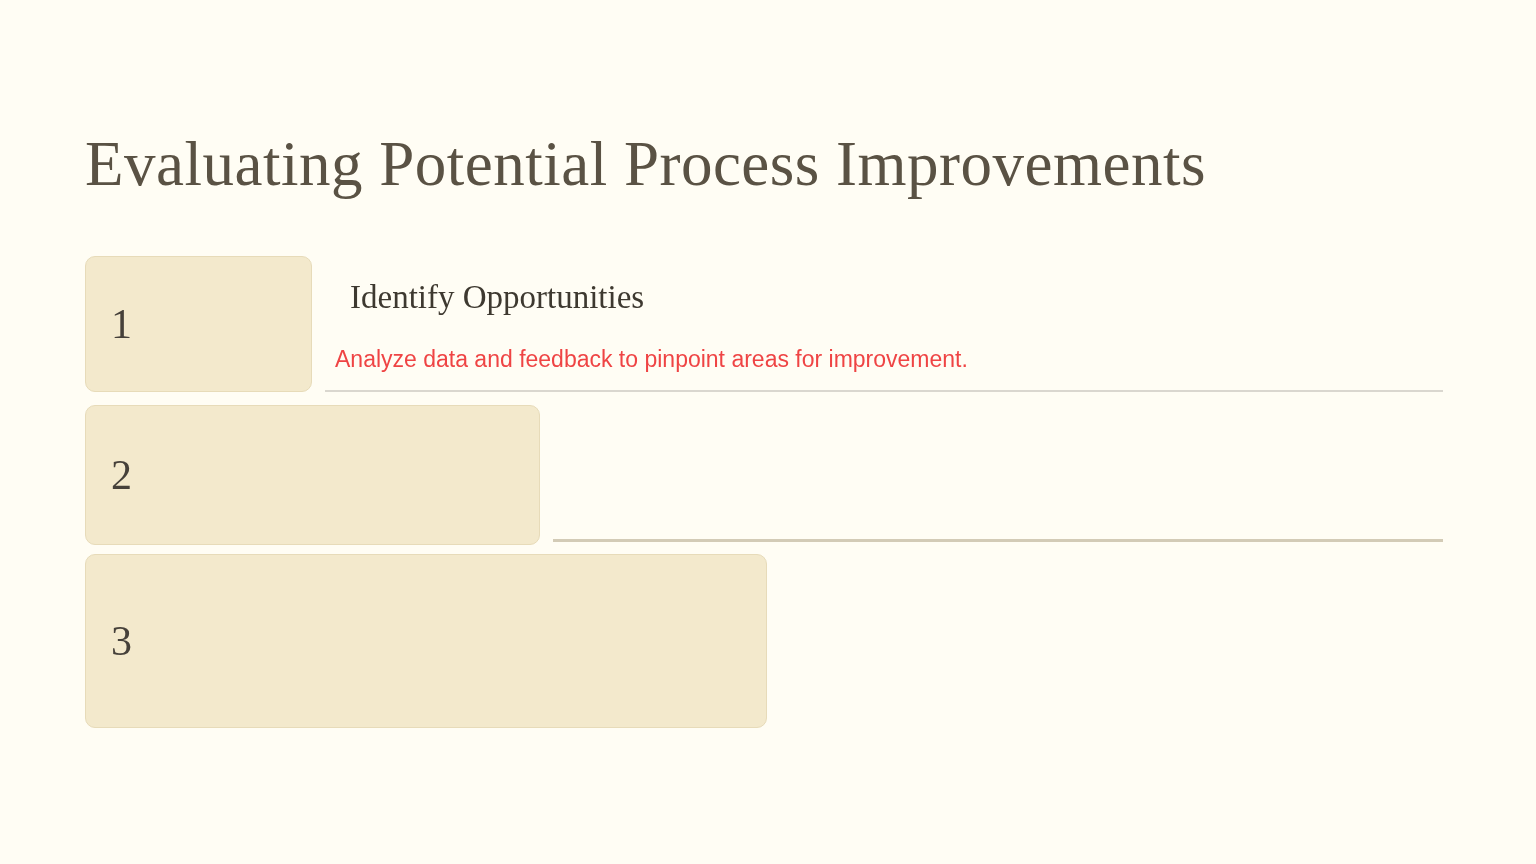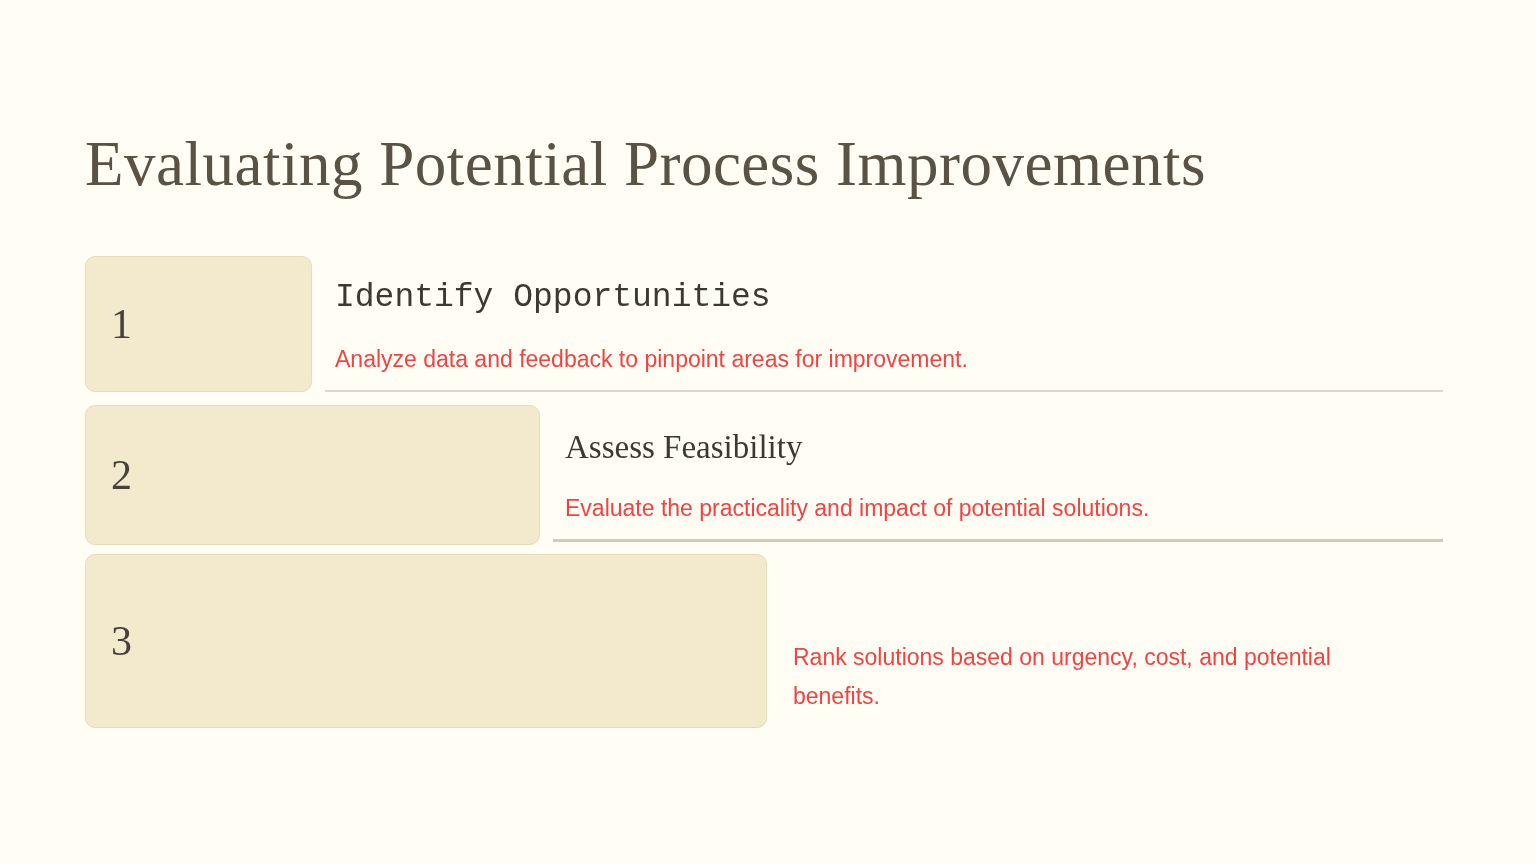--- a/index.html
+++ b/index.html
@@ -57,21 +57,21 @@
     color: #3E3930;
     white-space: nowrap;
   }
   .step-desc {
     position: absolute;
     margin: 0;
     font-size: 23px;
     line-height: 39px;
     color: #ef4444;
   }
-  .title-1 { left: 335px; top: 281px; font-family: Liberation Mono, monospace; }
+  .title-1 { left: 350px; top: 281px; }
   .desc-1  { left: 335px; top: 340px; width: 760px; }
   .title-2 { left: 565px; top: 431px; }
   .desc-2  { left: 565px; top: 489px; width: 760px; }
   .title-3 { left: 793px; top: 580px; }
   .desc-3  { left: 793px; top: 638px; width: 610px; }
   .divider {
     position: absolute;
   }
   .divider-1 {
     left: 325px; top: 390px;
@@ -97,25 +97,22 @@
     </div>
     <h2 class="step-title title-1">Identify Opportunities</h2>
     <p class="step-desc desc-1">Analyze data and feedback to pinpoint areas for improvement.</p>
     <div class="divider divider-1"></div>
   </section>
 
   <section class="step">
     <div class="num-box box-2">
       <span class="num">2</span>
     </div>
-    <h2 class="step-title title-2">Assess Feasibility</h2>
-    <p class="step-desc desc-2">Evaluate the practicality and impact of potential solutions.</p>
     <div class="divider divider-2"></div>
   </section>
 
   <section class="step">
     <div class="num-box box-3">
       <span class="num">3</span>
     </div>
-    <p class="step-desc desc-3">Rank solutions based on urgency, cost, and potential benefits.</p>
   </section>
 
 </div>
 
 </body></html>

